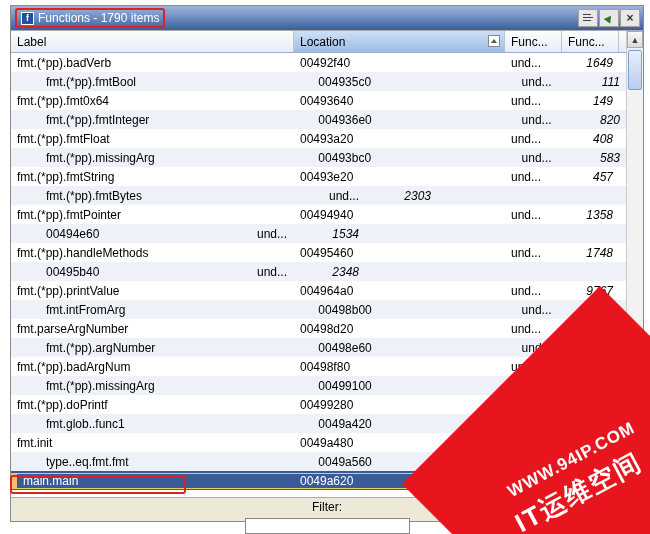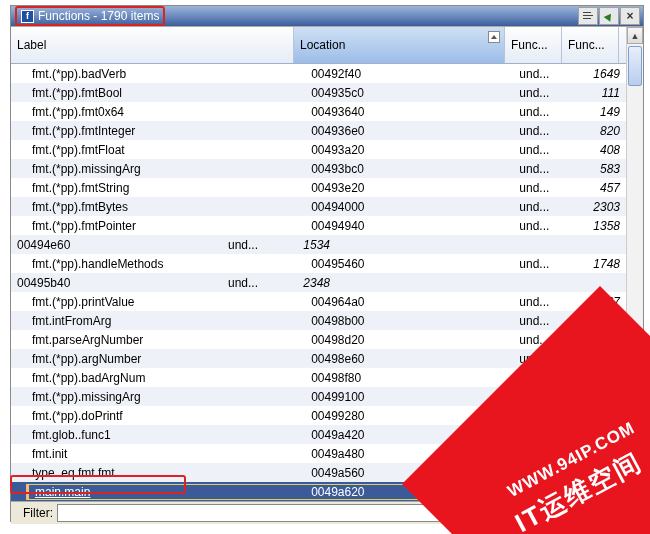--- a/index.html
+++ b/index.html
@@ -80,21 +80,21 @@
     position: relative;
   }
   .table-area {
     flex: 1;
     display: flex;
     flex-direction: column;
     overflow: hidden;
   }
   .col-headers {
     display: flex;
-    height: 37px;
+    height: 22px;
     background: linear-gradient(to bottom, #fdfdfd, #e6ecf6);
     border-bottom: 1px solid #a0b0c8;
   }
   .col-h {
     border-right: 1px solid #b8c4d8;
     padding: 3px 6px;
     font-size: 12px;
     color: #000;
     display: flex;
     align-items: center;
@@ -124,32 +124,32 @@
     overflow: hidden;
   }
   .row {
     display: flex;
     height: 19px;
     align-items: center;
     font-size: 12px;
     color: #000;
   }
   .row.even { background: #fff; }
-  .row.odd  { background: #eef2f8; }
+  .row.odd  { background: #eef2f8; padding-left: 29px; }
   .row .c { padding: 0 6px; overflow: hidden; white-space: nowrap; text-overflow: clip; }
-  .row .c.label { width: 283px; margin-left: 15px; }
+  .row .c.label { width: 283px; }
   .row .c.loc   { width: 211px; }
   .row .c.func1 { width: 57px; }
   .row .c.func2 { width: 57px; text-align: right; font-style: italic; }
   .row.selected {
     background: #3a5a9a;
     color: #fff;
   }
   .row.selected .c { border-top:1px solid #e0d060; border-bottom:1px solid #e0d060; }
-  .row.selected .c.label { border-left:3px solid #fdba74;text-decoration:underline; }
+  .row.selected .c.label { border-left:6px solid #fdba74; }
   .sel-box {
     position:absolute;
     left:10px; bottom:40px;
     border:2px solid #d22;
     border-radius:3px;
     width: 176px; height: 19px;
     pointer-events:none;
   }
   .scrollbar {
     width: 17px;
@@ -169,22 +169,23 @@
     position:absolute;top:2px;left:1px;right:1px;height:40px;
     background:linear-gradient(#e8eefb,#b8cdee);
     border:1px solid #7ea0d0;
     border-radius:2px;
   }
   .filter-row{
     height:24px;
     border-top:1px solid #aaa;
     display:flex;align-items:center;
     background:#ece9d8;
-    padding:2px 12px;
+    padding:2px 4px;
     gap:4px;
+    flex-direction:column;
   }
   .filter-lbl{font-size:12px;}
   .filter-inp{
     flex:1;height:18px;
     border:1px solid #888;
     background:#fff;
     padding:0 4px;font-size:12px;
   }
   .filter-ico{
     width:16px;height:16px;border:1px solid #888;background:#fff;
@@ -279,21 +280,20 @@
             <div class="c func2">583</div>
           </div>
           <div class="row even">
             <div class="c label">fmt.(*pp).fmtString</div>
             <div class="c loc">00493e20</div>
             <div class="c func1">und...</div>
             <div class="c func2">457</div>
           </div>
           <div class="row odd">
             <div class="c label">fmt.(*pp).fmtBytes</div>
-            <div class="c loc">00494000</div>
             <div class="c func1">und...</div>
             <div class="c func2">2303</div>
           </div>
           <div class="row even">
             <div class="c label">fmt.(*pp).fmtPointer</div>
             <div class="c loc">00494940</div>
             <div class="c func1">und...</div>
             <div class="c func2">1358</div>
           </div>
           <div class="row odd">

